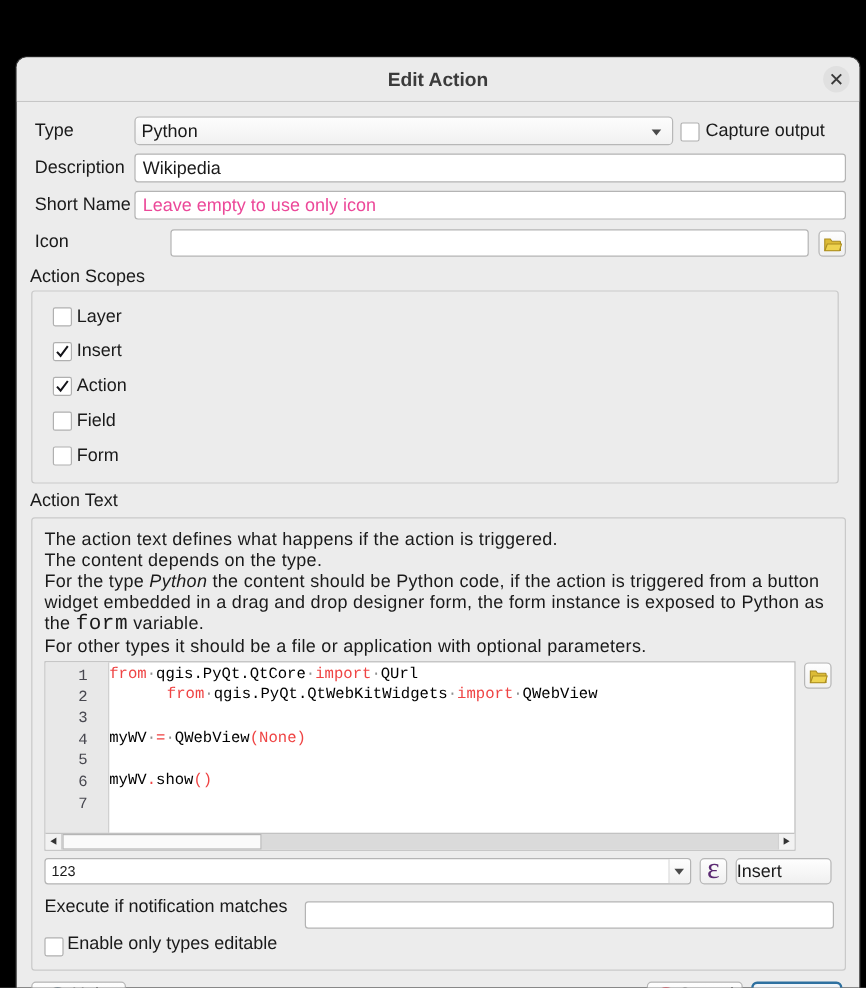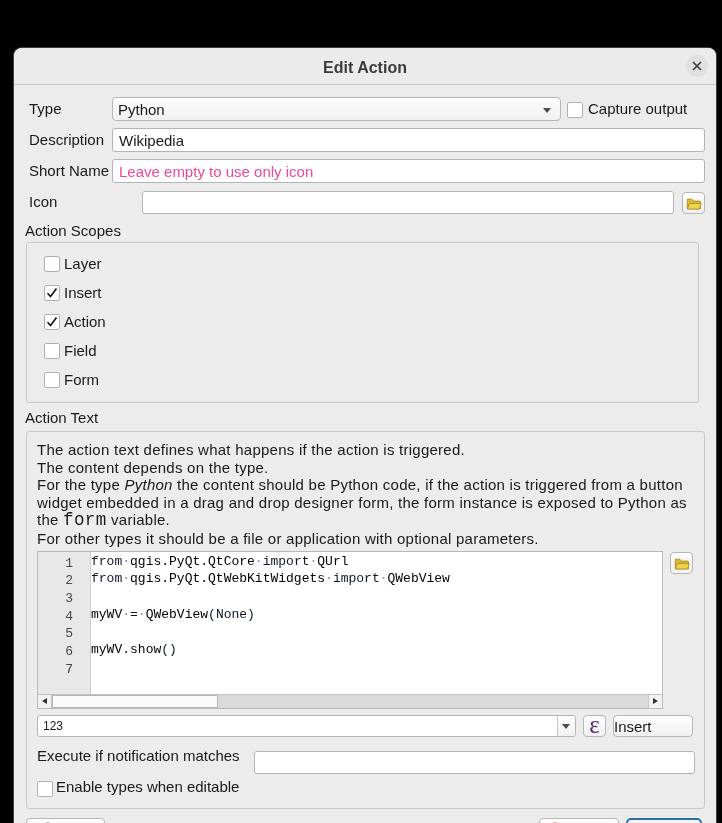--- a/index.html
+++ b/index.html
@@ -29,21 +29,21 @@
   position:absolute; background:linear-gradient(#fdfdfd,#f1f1f1); border:1px solid #b7b7b7; border-radius:4px;
 }
 .arrow-down {
   position:absolute; width:0; height:0; border-left:4px solid transparent; border-right:4px solid transparent; border-top:5px solid #4a4a4a;
 }
 .cb { position:absolute; width:16px; height:16px; background:#fff; border:1px solid #b0b0b0; border-radius:2px; }
 .cb svg.mark { position:absolute; left:0px; top:0px; }
 .groupbox { position:absolute; border:1px solid #c9c9c9; border-radius:3px; }
 .mono { font-family:"Liberation Mono", monospace; }
 .dot { color:#8f8f8f; }
-.kw { color:#0f172a; }
+.kw { color:#ef4444; }
 .id { color:#000000; }
 .str { color:#718c00; font-weight:bold; }
 .codeline { position:absolute; left:-2px; white-space:pre; font-size:13px; letter-spacing:0; }
 .lnum { position:absolute; width:35px; text-align:right; color:#47474f; font-size:13px; font-family:"Liberation Mono", monospace;}
 </style>
 </head>
 <body>
 <div id="dlg">
   <div id="titlebar">
     <div id="title">Edit Action</div>
@@ -118,21 +118,21 @@
     <div style="position:absolute; left:0; top:0; width:53px; height:142px; background:#e8e8e8; border-right:1px solid #d0d0d0;"></div>
     <div class="lnum" style="left:0px; top:3.5px;">1</div>
     <div class="lnum" style="left:0px; top:21.2px;">2</div>
     <div class="lnum" style="left:0px; top:38.9px;">3</div>
     <div class="lnum" style="left:0px; top:56.6px;">4</div>
     <div class="lnum" style="left:0px; top:74.3px;">5</div>
     <div class="lnum" style="left:0px; top:92.0px;">6</div>
     <div class="lnum" style="left:0px; top:109.7px;">7</div>
     <div class="mono" style="position:absolute; left:55px; top:0; width:570px; height:142px;">
       <div class="codeline" style="top:1.5px;"><span class="kw">from</span><span class="dot">·</span><span class="id">qgis.PyQt.QtCore</span><span class="dot">·</span><span class="kw">import</span><span class="dot">·</span><span class="id">QUrl</span></div>
-      <div class="codeline" style="top:19.2px;"><span class="kw">from</span><span class="dot">·</span><span class="id">qgis.PyQt.QtWebKitWidgets</span><span class="dot">·</span><span class="kw">import</span><span class="dot">·</span><span class="id">QWebView</span></div>
+      <div class="codeline" style="top:19.2px;padding-left:48px;"><span class="kw">from</span><span class="dot">·</span><span class="id">qgis.PyQt.QtWebKitWidgets</span><span class="dot">·</span><span class="kw">import</span><span class="dot">·</span><span class="id">QWebView</span></div>
       <div class="codeline" style="top:54.6px;"><span class="id">myWV</span><span class="dot">·</span><span class="kw">=</span><span class="dot">·</span><span class="id">QWebView</span><span class="kw">(</span><span class="kw">None</span><span class="kw">)</span></div>
       <div class="codeline" style="top:90px;"><span class="id">myWV</span><span class="kw">.</span><span class="id">show</span><span class="kw">()</span></div>
     </div>
 
     <div style="position:absolute; left:0; top:142px; width:624px; height:14px; background:#dadada; border-top:1px solid #c2c2c2;">
       <div style="position:absolute; left:0; top:0; width:14px; height:13px; background:#f2f2f2; border-right:1px solid #c9c9c9;"></div>
       <div style="position:absolute; left:4px; top:3px; width:0; height:0; border-top:3.5px solid transparent; border-bottom:3.5px solid transparent; border-right:5px solid #333;"></div>
       <div style="position:absolute; right:0; top:0; width:14px; height:13px; background:#f2f2f2; border-left:1px solid #c9c9c9;"></div>
       <div style="position:absolute; right:4px; top:3px; width:0; height:0; border-top:3.5px solid transparent; border-bottom:3.5px solid transparent; border-left:5px solid #333;"></div>
       <div style="position:absolute; left:14px; top:0px; width:166px; height:13px; background:#fafafa; border:1px solid #b5b5b5;"></div>
@@ -154,21 +154,21 @@
     <div style="position:absolute; left:0; top:-4px; width:21px; text-align:center; color:#5b2a72; font-size:25px; line-height:25px; font-family:'Liberation Serif',serif;">ε</div>
   </div>
   <div class="btn" style="left:599px; top:667px; width:80px; height:22px;">
     <div style="position:absolute; left:0; top:2px; width:78px; text-align:left;">Insert</div>
   </div>
 
   <div class="label" style="left:23px; top:699px;">Execute if notification matches</div>
   <div class="input" style="left:240px; top:703px; width:441px; height:23px;"></div>
 
   <div class="cb" style="left:23px; top:733px;"></div>
-  <div class="label" style="left:42px; top:730px;">Enable types when editable</div>
+  <div class="label" style="left:42px; top:730px;">Enable only types editable</div>
 
   <div class="btn" style="left:12px; top:770px; width:79px; height:23px;">
     <svg width="16" height="16" viewBox="0 0 16 16" style="position:absolute;left:13px;top:3px;">
       <circle cx="8" cy="8" r="7" fill="#36a3dc" stroke="#58595b" stroke-width="1.1"></circle>
       <text x="8" y="12.2" text-anchor="middle" fill="#fff" font-size="10.5" font-weight="bold" font-family="Liberation Sans">?</text>
     </svg>
     <div style="position:absolute; left:33px; top:1px;">Help</div>
   </div>
   <div class="btn" style="left:525px; top:770px; width:80px; height:24px;">
     <svg width="18" height="18" viewBox="0 0 18 18" style="position:absolute;left:6px;top:3px;">

